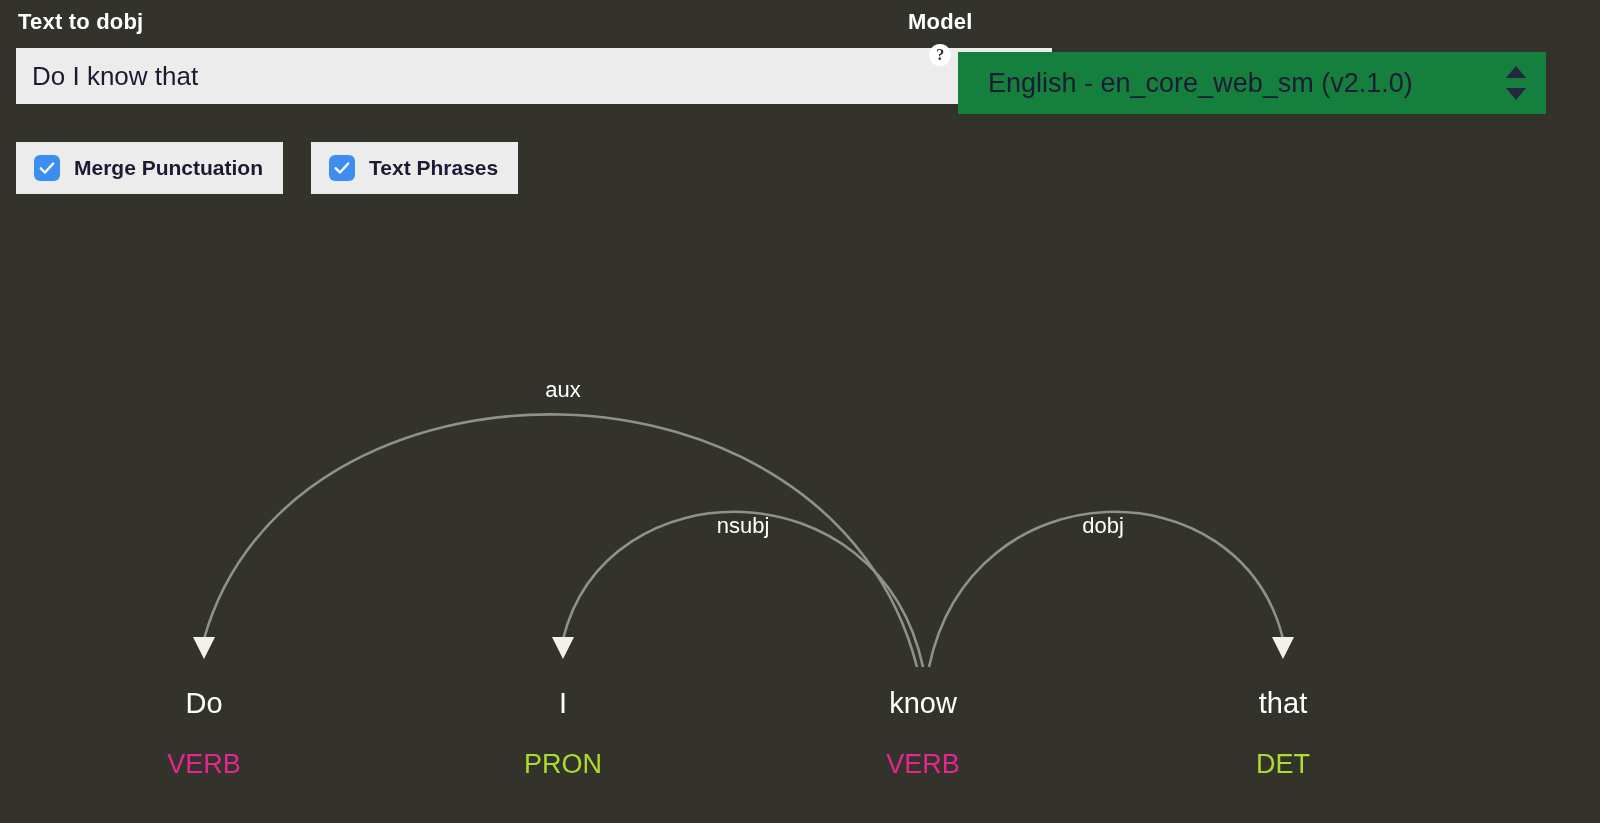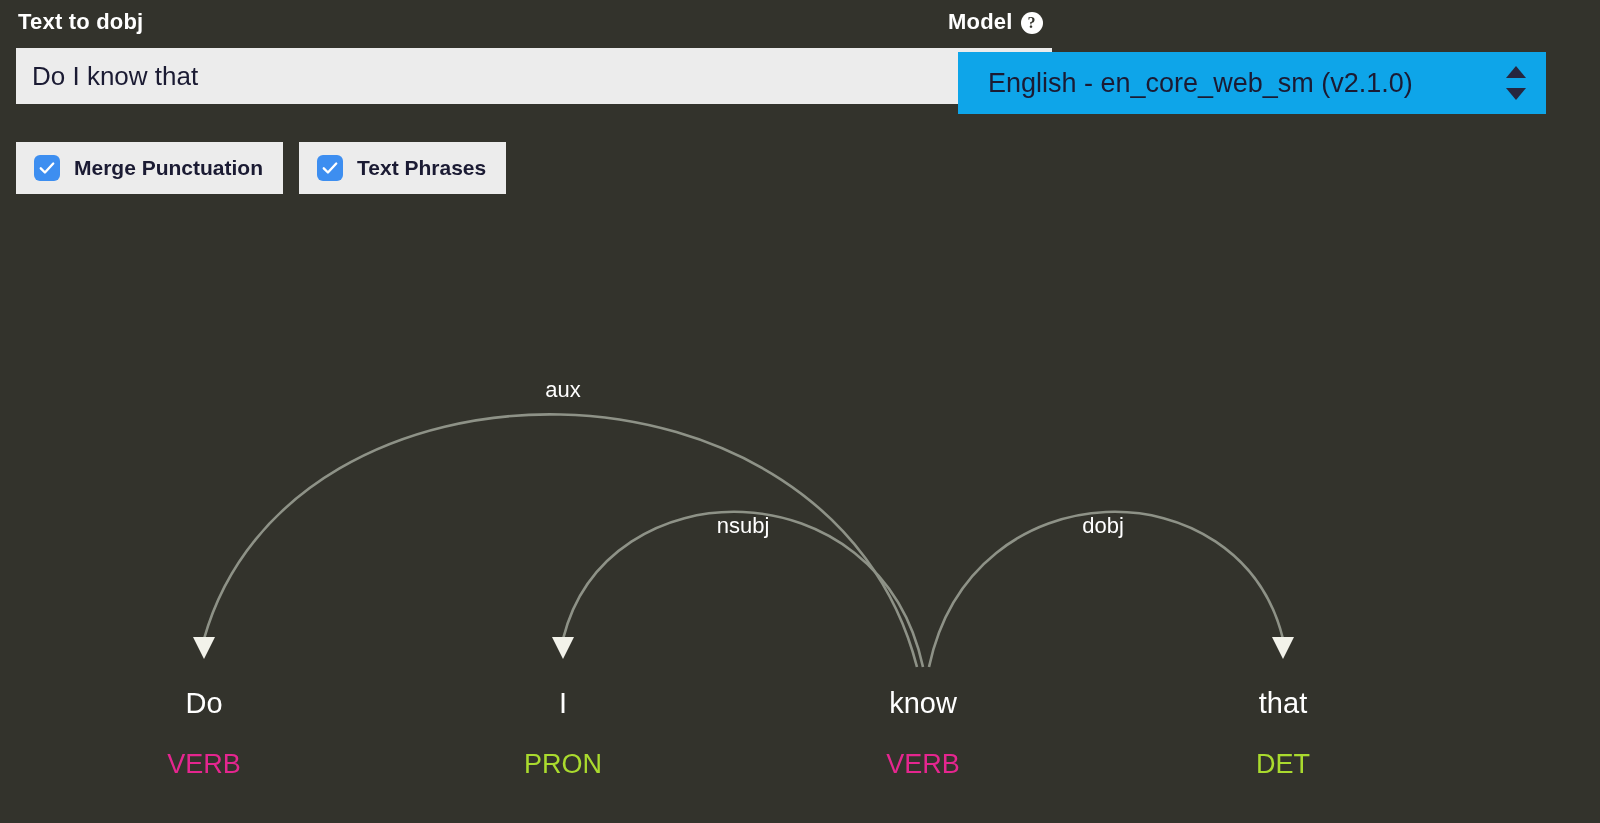--- a/index.html
+++ b/index.html
@@ -22,21 +22,21 @@
     font-size: 22px;
     font-weight: bold;
     color: #ffffff;
     letter-spacing: 0.2px;
     white-space: nowrap;
     display: flex;
     align-items: center;
     gap: 8px;
   }
   #label-text-to-parse { left: 18px; top: 9px; }
-  #label-model { left: 948px; top: 9px; }
+  #label-model { left: 908px; top: 9px; flex-direction: column; }
 
   .help-icon {
     display: inline-flex;
     align-items: center;
     justify-content: center;
     width: 22px;
     height: 22px;
     border-radius: 50%;
     background: #ffffff;
     color: #33332c;
@@ -79,21 +79,21 @@
     margin-right: 10px;
     cursor: pointer;
   }
 
   .select-box {
     position: absolute;
     left: 958px;
     top: 52px;
     width: 588px;
     height: 62px;
-    background: #0ea5e9;
+    background: #15803d;
     box-sizing: border-box;
     display: flex;
     align-items: center;
     padding: 0 20px 0 30px;
     cursor: pointer;
   }
   .select-value {
     flex: 1;
     font-size: 27px;
     color: #1b1b33;
@@ -116,21 +116,21 @@
     border-right: 10px solid transparent;
   }
   .spin-arrows i.up { border-bottom: 12px solid #26263f; }
   .spin-arrows i.down { border-top: 12px solid #26263f; }
 
   .toggle-row {
     position: absolute;
     left: 16px;
     top: 142px;
     display: flex;
-    gap: 16px;
+    gap: 28px;
   }
   .toggle-btn {
     background: #ececec;
     height: 52px;
     box-sizing: border-box;
     display: flex;
     align-items: center;
     gap: 14px;
     padding: 0 20px 0 18px;
     cursor: pointer;

